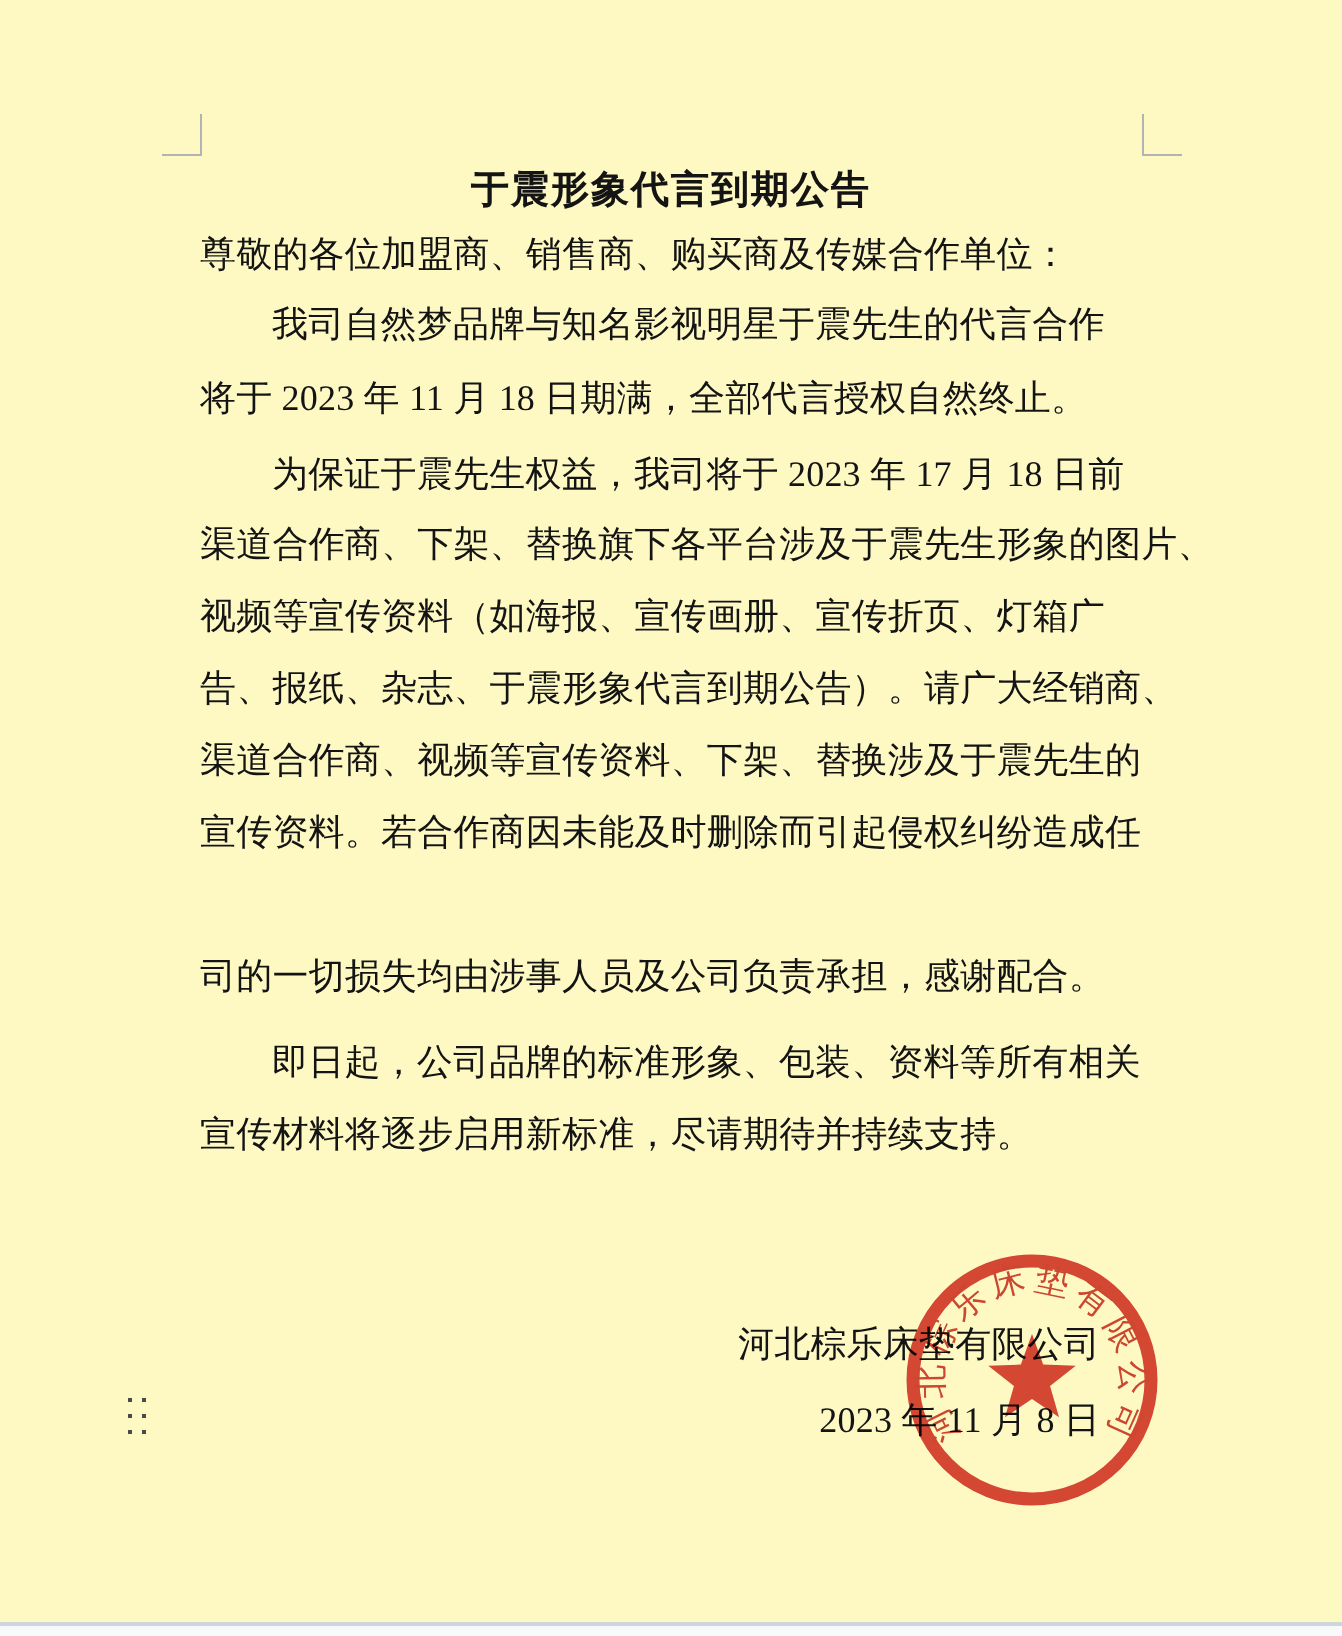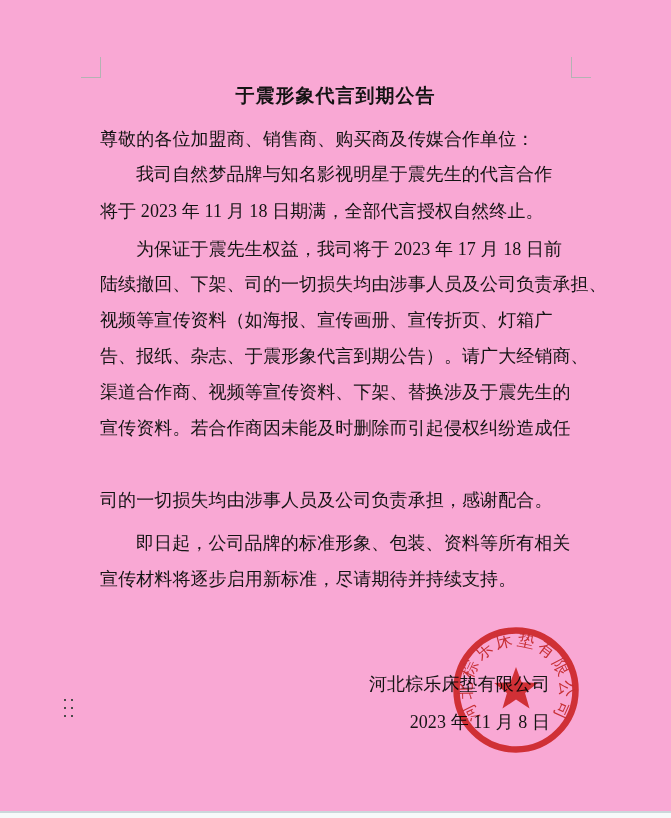--- a/index.html
+++ b/index.html
@@ -1,35 +1,35 @@
 <!DOCTYPE html>
 <html><head>
 <meta charset="utf-8">
 <style>
   html,body{margin:0;padding:0;background:#fff;}
   .page{
     position:relative;
     width:671px;height:818px;
-    background:#f9a8d4;
+    background:#fef9c3;
     overflow:hidden;
     font-family:"Liberation Serif","DejaVu Serif",serif;
     color:#141414;
   }
   
   .mark{position:absolute;background:#b3b3b3;}
   
   .title{
     position:absolute;left:0;top:82px;width:671px;
     text-align:center;font-size:19px;font-weight:bold;
     letter-spacing:1px;line-height:28px;
   }
   .line{
     position:absolute;left:100px;width:486px;
     font-size:18px;line-height:36px;height:36px;
-    letter-spacing:0.1px;white-space:nowrap;margin-top:12px;
+    letter-spacing:0.1px;white-space:nowrap;
   }
   .indent{text-indent:36px;}
   .alignr{text-align:right;}
   
   .stamp{
     position:absolute;left:446px;top:620px;width:140px;height:140px;
     mix-blend-mode:multiply;opacity:0.92;
   }
   
   .dots{
@@ -51,21 +51,21 @@
   <div class="mark" style="left:81px;top:77px;width:20px;height:1px;"></div>
   <div class="mark" style="left:571px;top:57px;width:1px;height:21px;"></div>
   <div class="mark" style="left:571px;top:77px;width:20px;height:1px;"></div>
 
   <div class="title">于震形象代言到期公告</div>
 
   <div class="line" style="top:109px">尊敬的各位加盟商、销售商、购买商及传媒合作单位：</div>
   <div class="line indent" style="top:144px">我司自然梦品牌与知名影视明星于震先生的代言合作</div>
   <div class="line" style="top:181px">将于 2023 年 11 月 18 日期满，全部代言授权自然终止。</div>
   <div class="line indent" style="top:219px">为保证于震先生权益，我司将于 2023 年 17 月 18 日前</div>
-  <div class="line" style="top:254px">陆续撤回、下架、司的一切损失均由涉事人员及公司负责承担、</div>
+  <div class="line" style="top:254px">渠道合作商、下架、替换旗下各平台涉及于震先生形象的图片、</div>
   <div class="line" style="top:290px">视频等宣传资料（如海报、宣传画册、宣传折页、灯箱广</div>
   <div class="line" style="top:326px">告、报纸、杂志、于震形象代言到期公告）。请广大经销商、</div>
   <div class="line" style="top:362px">渠道合作商、视频等宣传资料、下架、替换涉及于震先生的</div>
   <div class="line" style="top:398px">宣传资料。若合作商因未能及时删除而引起侵权纠纷造成任</div>
   <div class="line" style="top:470px">司的一切损失均由涉事人员及公司负责承担，感谢配合。</div>
   <div class="line" style="top:549px">宣传材料将逐步启用新标准，尽请期待并持续支持。</div>
   <div class="line indent" style="top:513px">即日起，公司品牌的标准形象、包装、资料等所有相关</div>
   <div class="line alignr" style="top:654px;padding-right:36px;width:450px;">河北棕乐床垫有限公司</div>
   <div class="line alignr" style="top:692px;padding-right:41px;width:450px;">2023 年 11 月 8 日</div>
 

